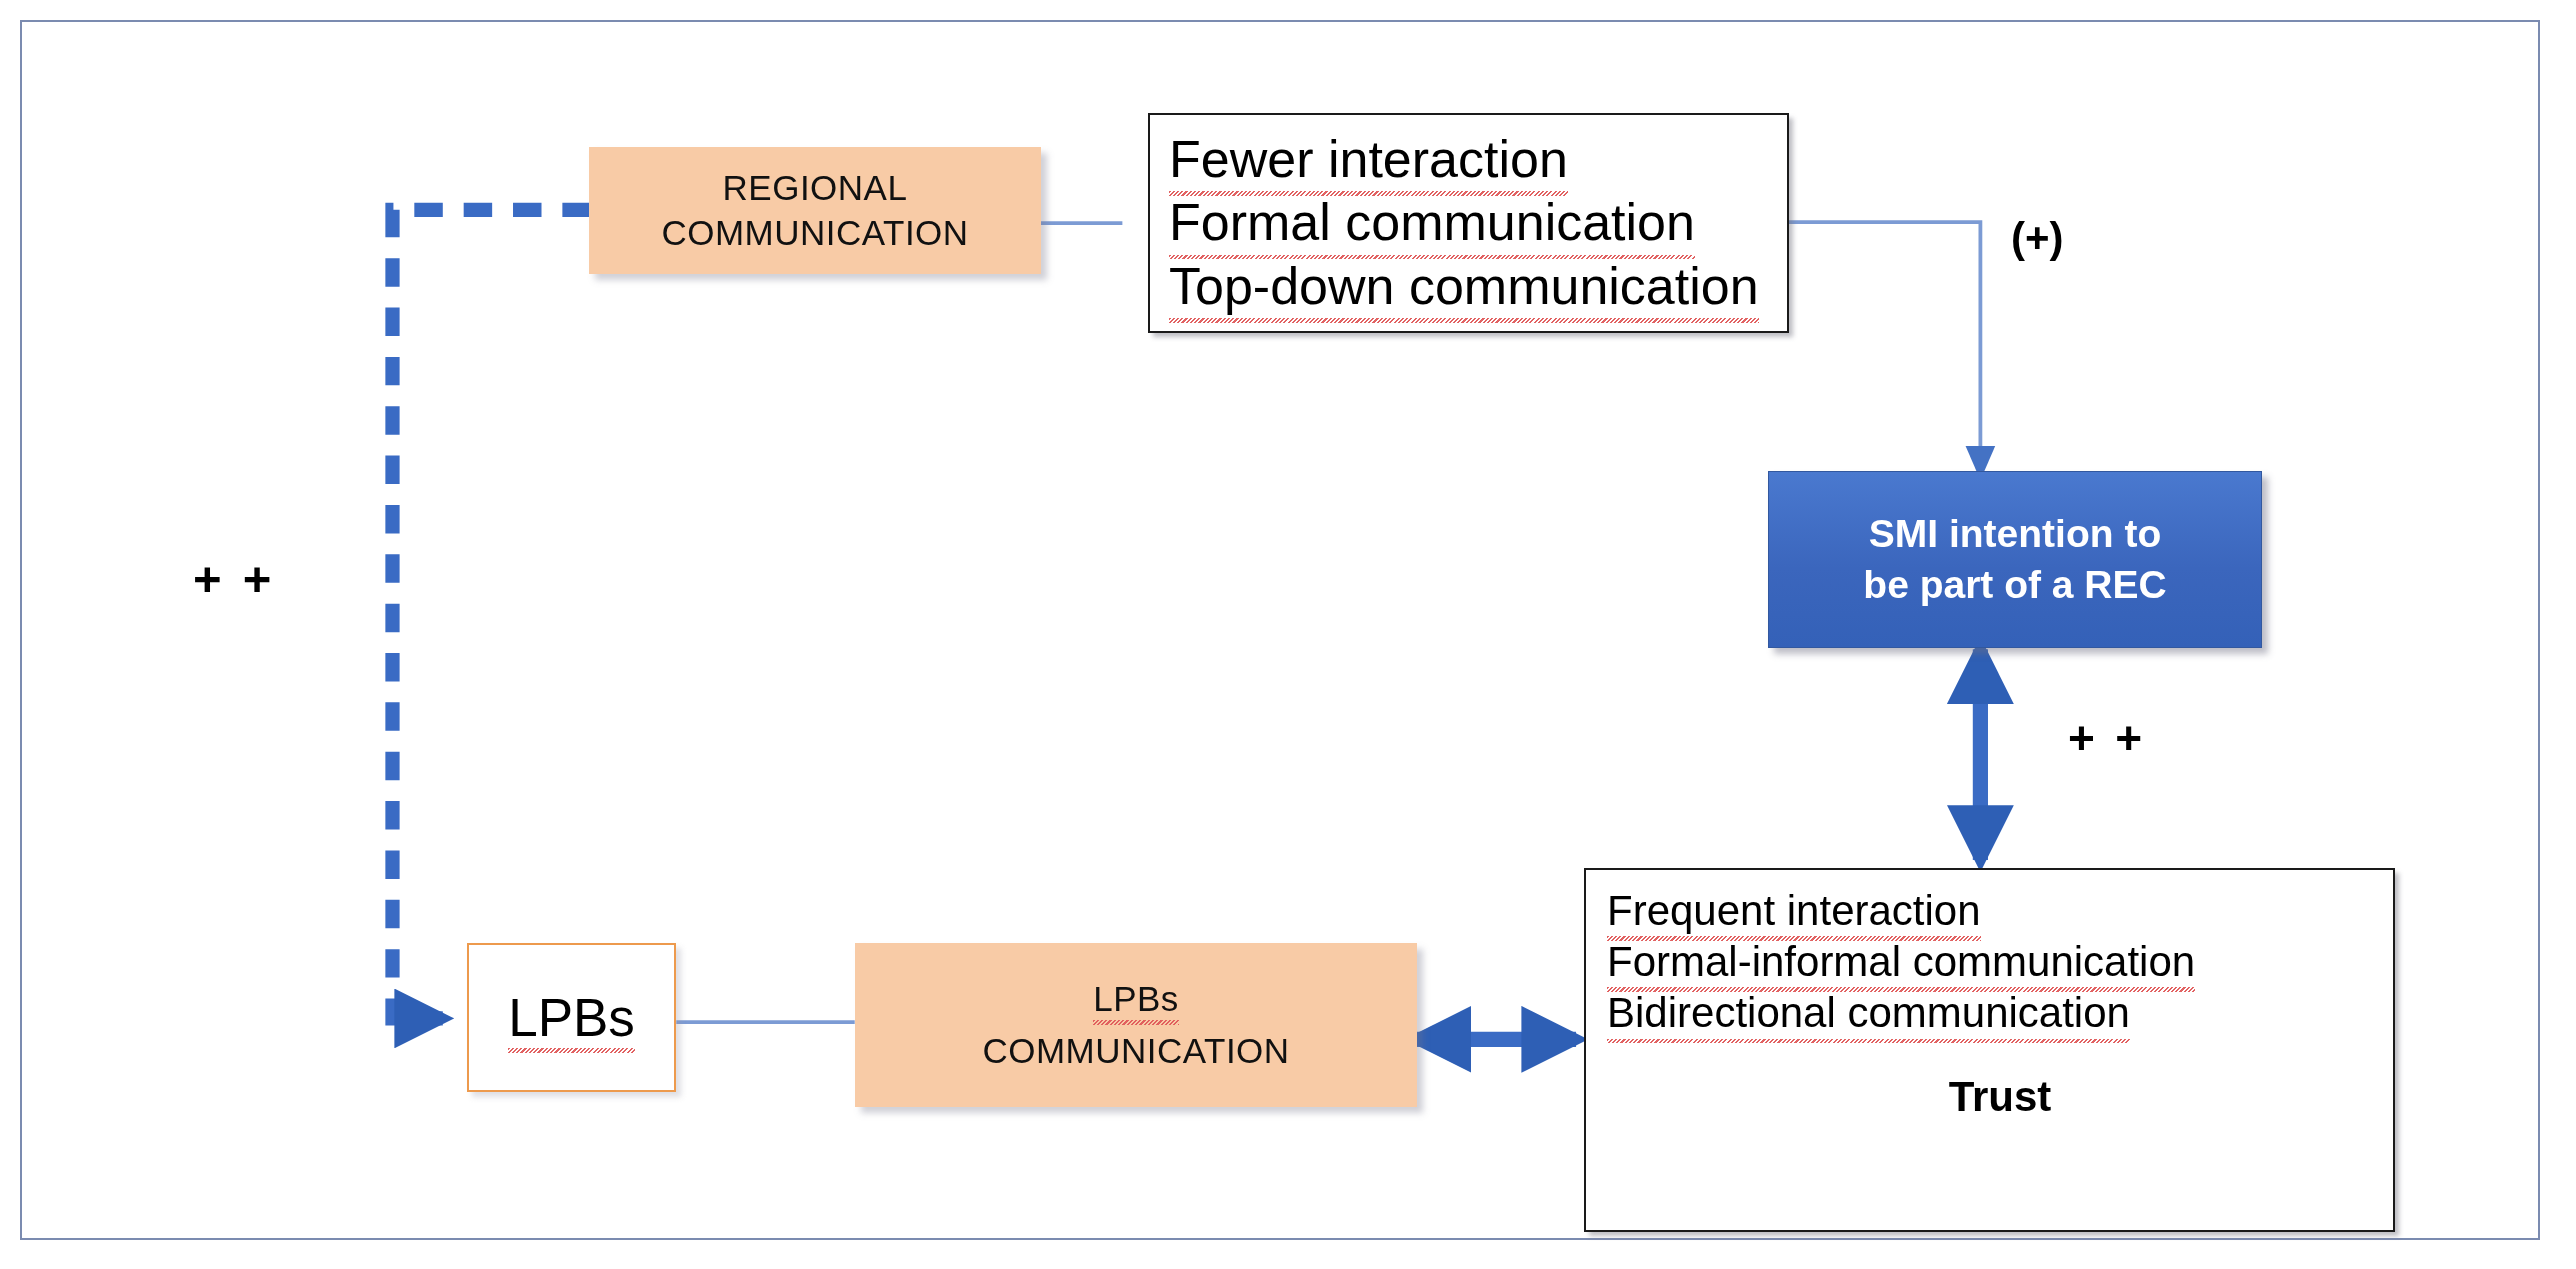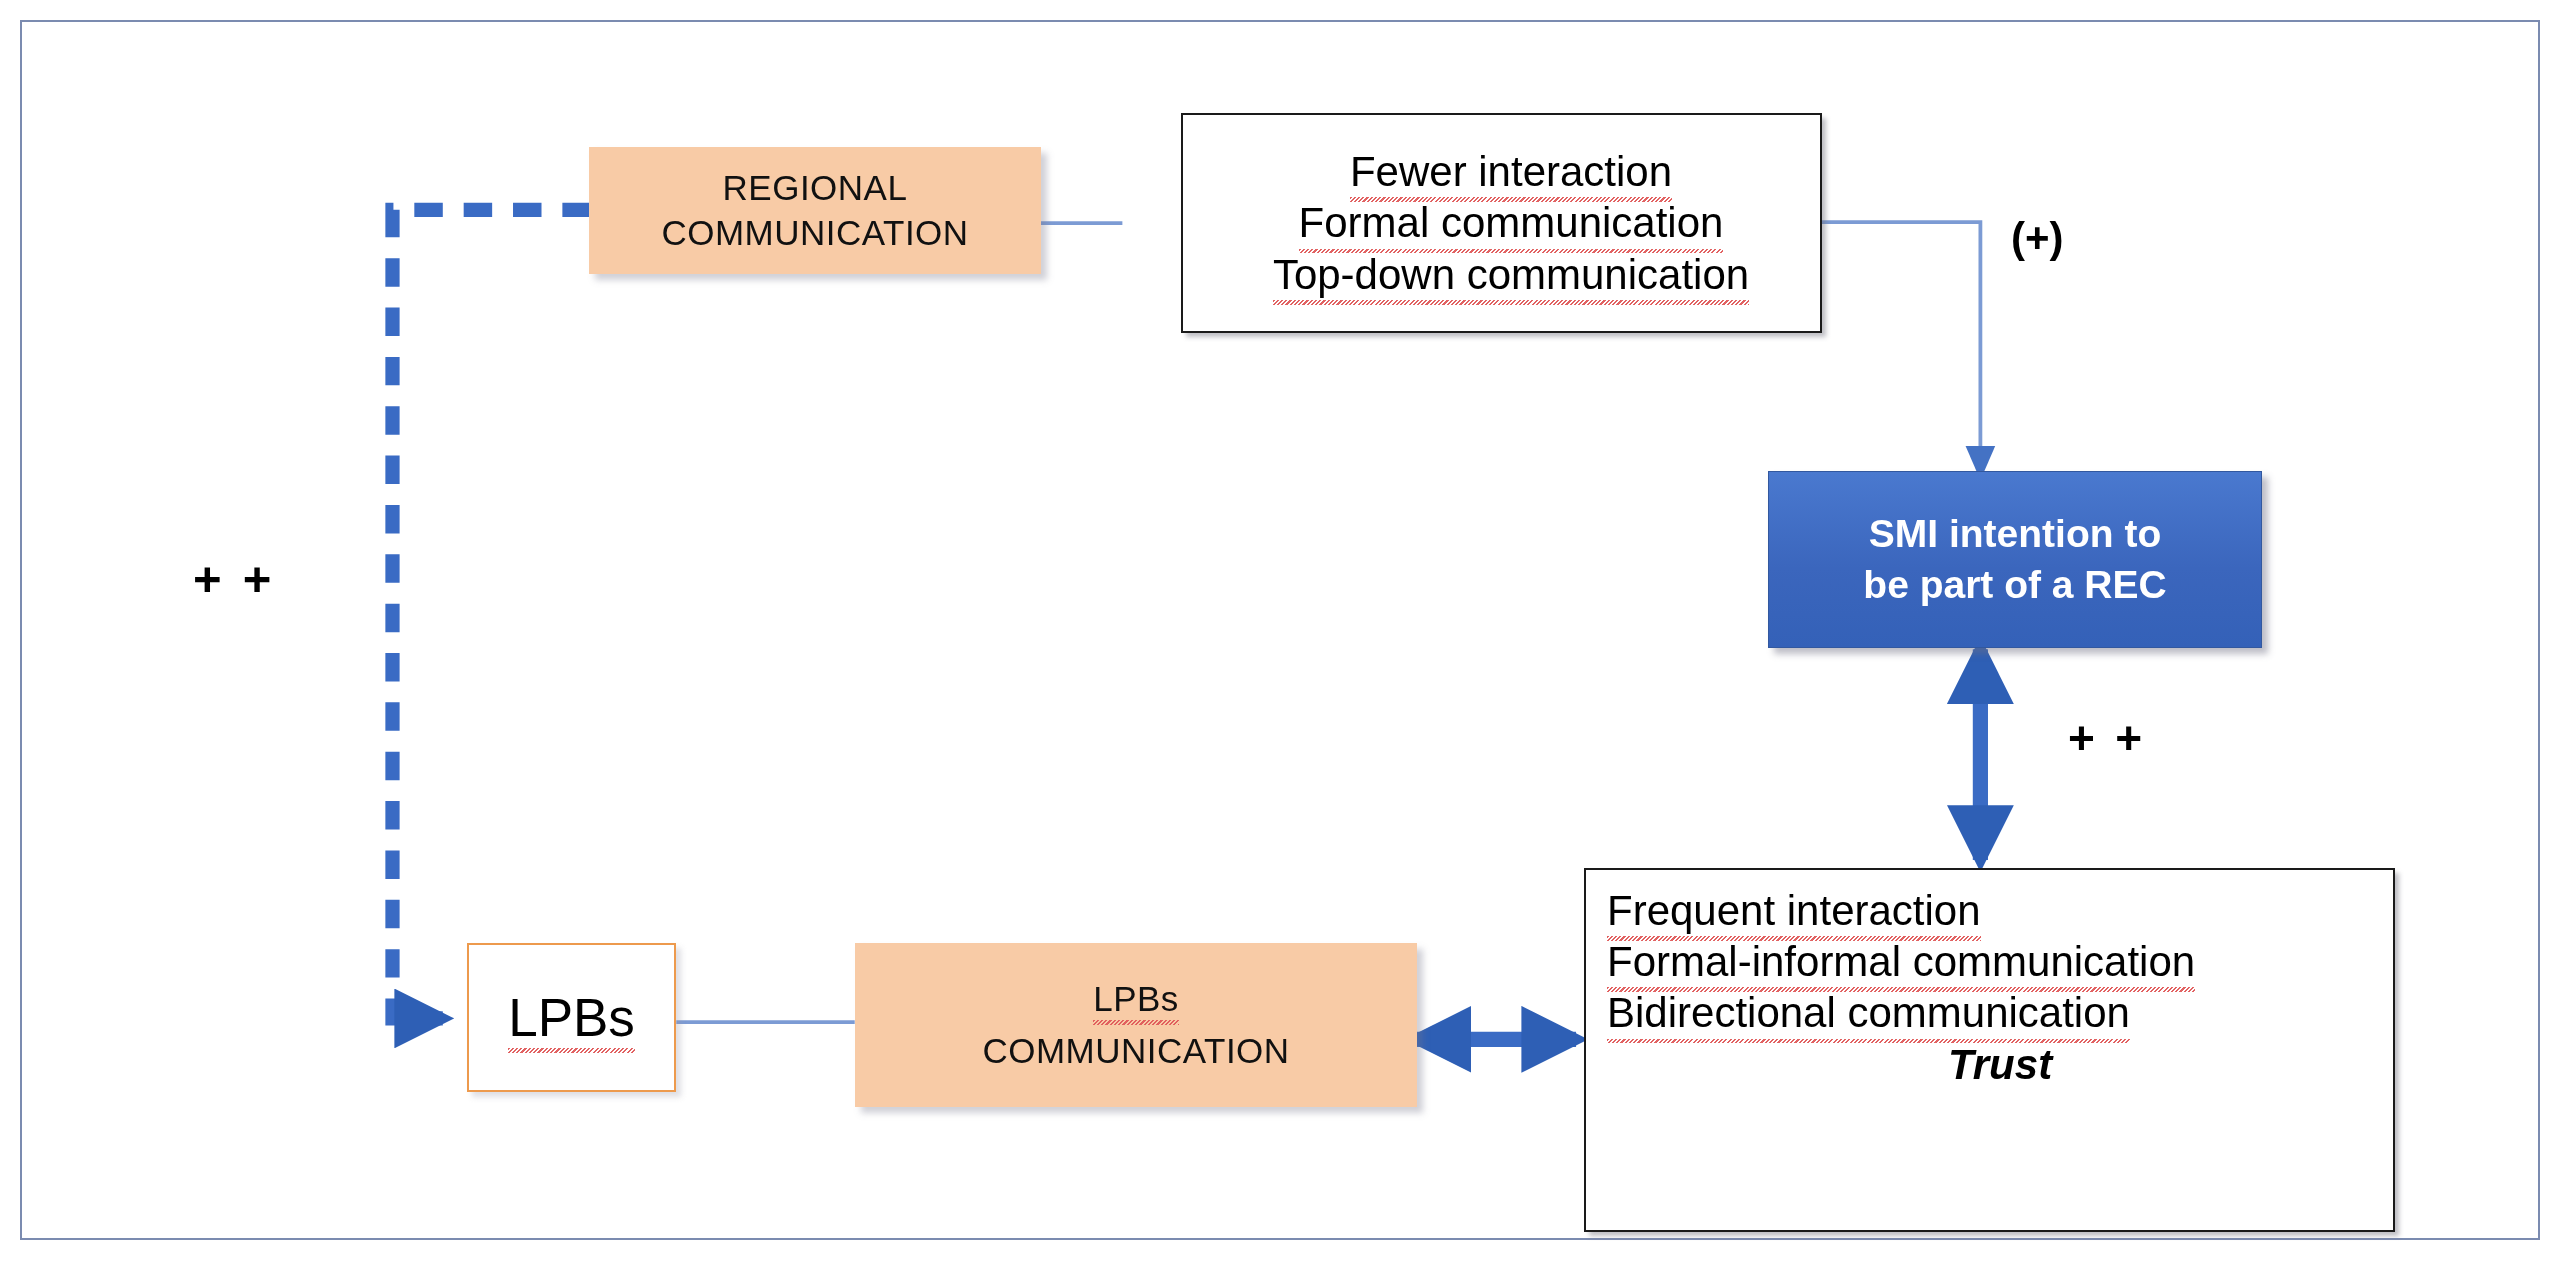--- a/index.html
+++ b/index.html
@@ -153,21 +153,21 @@
     <line x1="1492" y1="1095" x2="1660" y2="1095" stroke="#3A6BC4" stroke-width="16" marker-start="url(#thickArrowStart)" marker-end="url(#thickArrowEnd)"></line>
 
     <path d="M 622,221 L 413,221 L 413,1073 L 466,1073" fill="none" stroke="#3A6BC4" stroke-width="15" stroke-dasharray="30 22" marker-end="url(#dashArrowEnd)"></path>
   </svg>
 
   <div class="node peach" style="left:589px; top:147px; width:452px; height:127px; font-size:35px;">
     <div class="line">REGIONAL</div>
     <div class="line">COMMUNICATION</div>
   </div>
 
-  <div class="node whitebox" style="left:1181px; top:113px; width:641px; height:220px; font-size:42px; padding:13.3px 0 13.3px 19px;align-items:center;">
+  <div class="node whitebox" style="left:1148px; top:113px; width:641px; height:220px; font-size:52px; padding:13.3px 0 13.3px 19px;">
     <div class="line">
       <span class="sq">Fewer interaction</span>
     </div>
     <div class="line">
       <span class="sq">Formal communication</span>
     </div>
     <div class="line">
       <span class="sq">Top-down communication</span>
     </div>
   </div>
@@ -191,21 +191,21 @@
   <div class="node whitebox" style="left:1584px; top:868px; width:811px; height:364px; font-size:42px; padding:15px 0 15px 21px; justify-content:flex-start;">
     <div class="line">
       <span class="sq">Frequent interaction</span>
     </div>
     <div class="line">
       <span class="sq">Formal-informal communication</span>
     </div>
     <div class="line">
       <span class="sq">Bidirectional communication</span>
     </div>
-    <div class="line centered" style="padding-right:21px;font-style:italic;">Trust</div>
+    <div class="line centered" style="margin-top:32px; padding-right:21px;">Trust</div>
   </div>
 
   <div class="label" style="left:193px; top:551px; font-size:49px; letter-spacing:3.8px;">+ +</div>
 
   <div class="label" style="left:2011px; top:214px; font-size:42px;">(+)</div>
 
   <div class="label" style="left:2068px; top:711px; font-size:46px; letter-spacing:3.8px;">+ +</div>
 
 </div>
 

